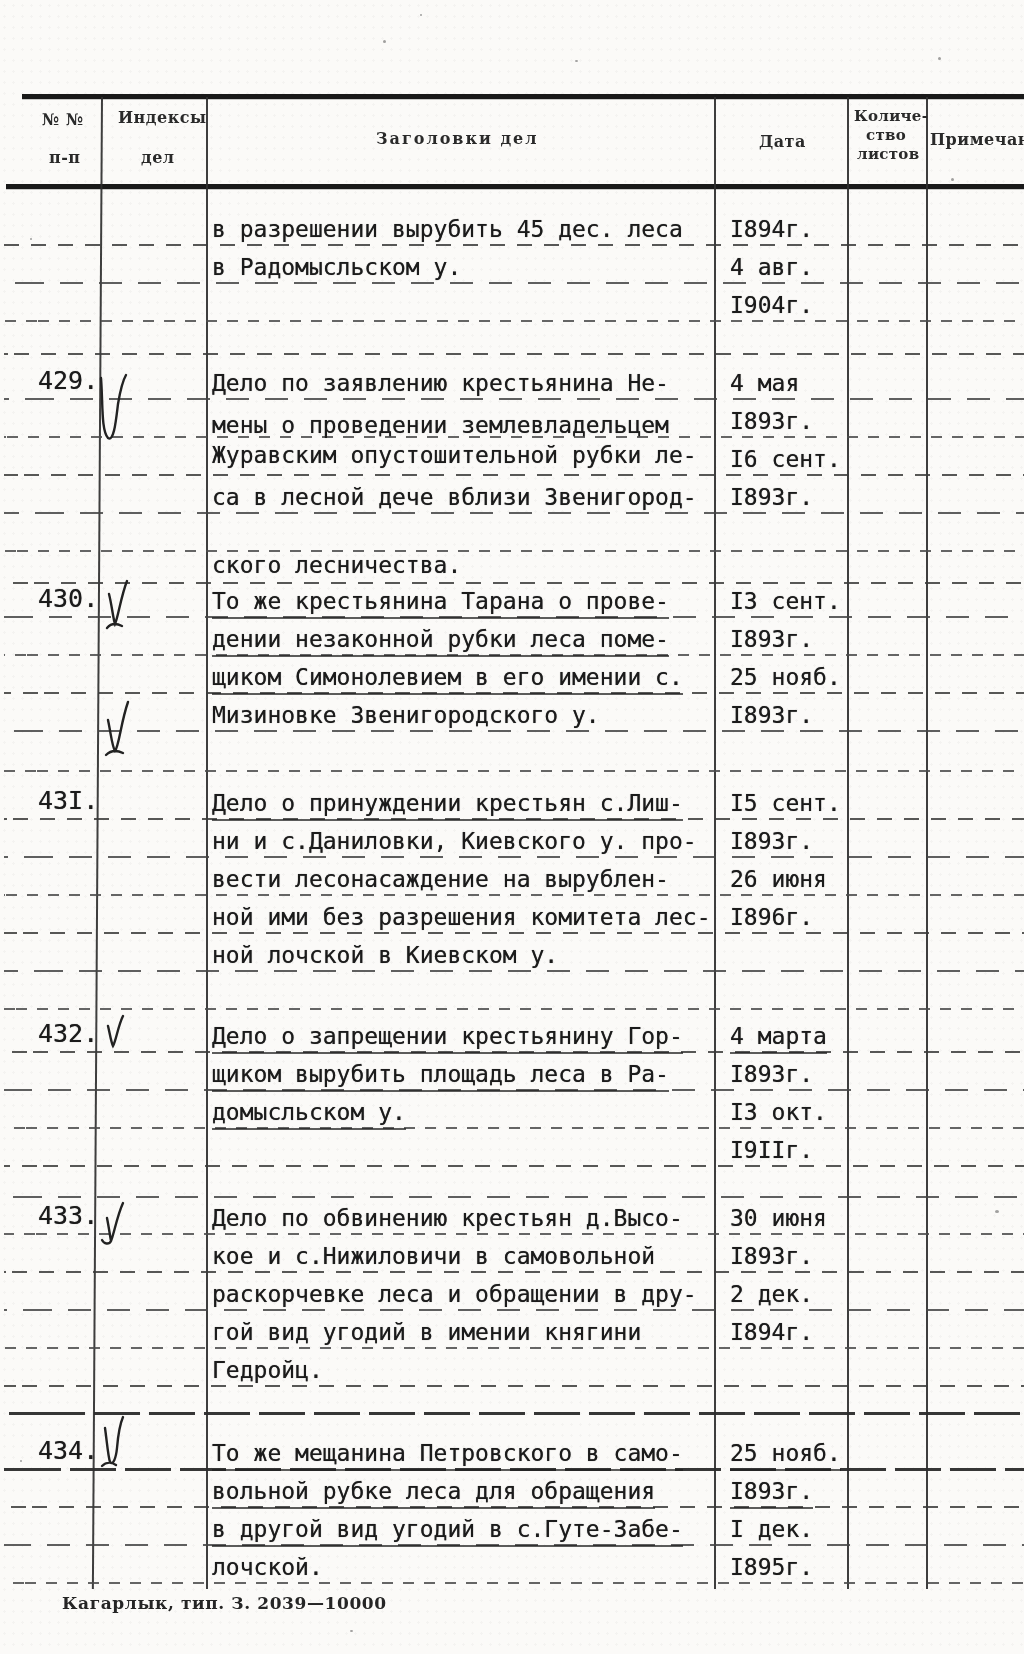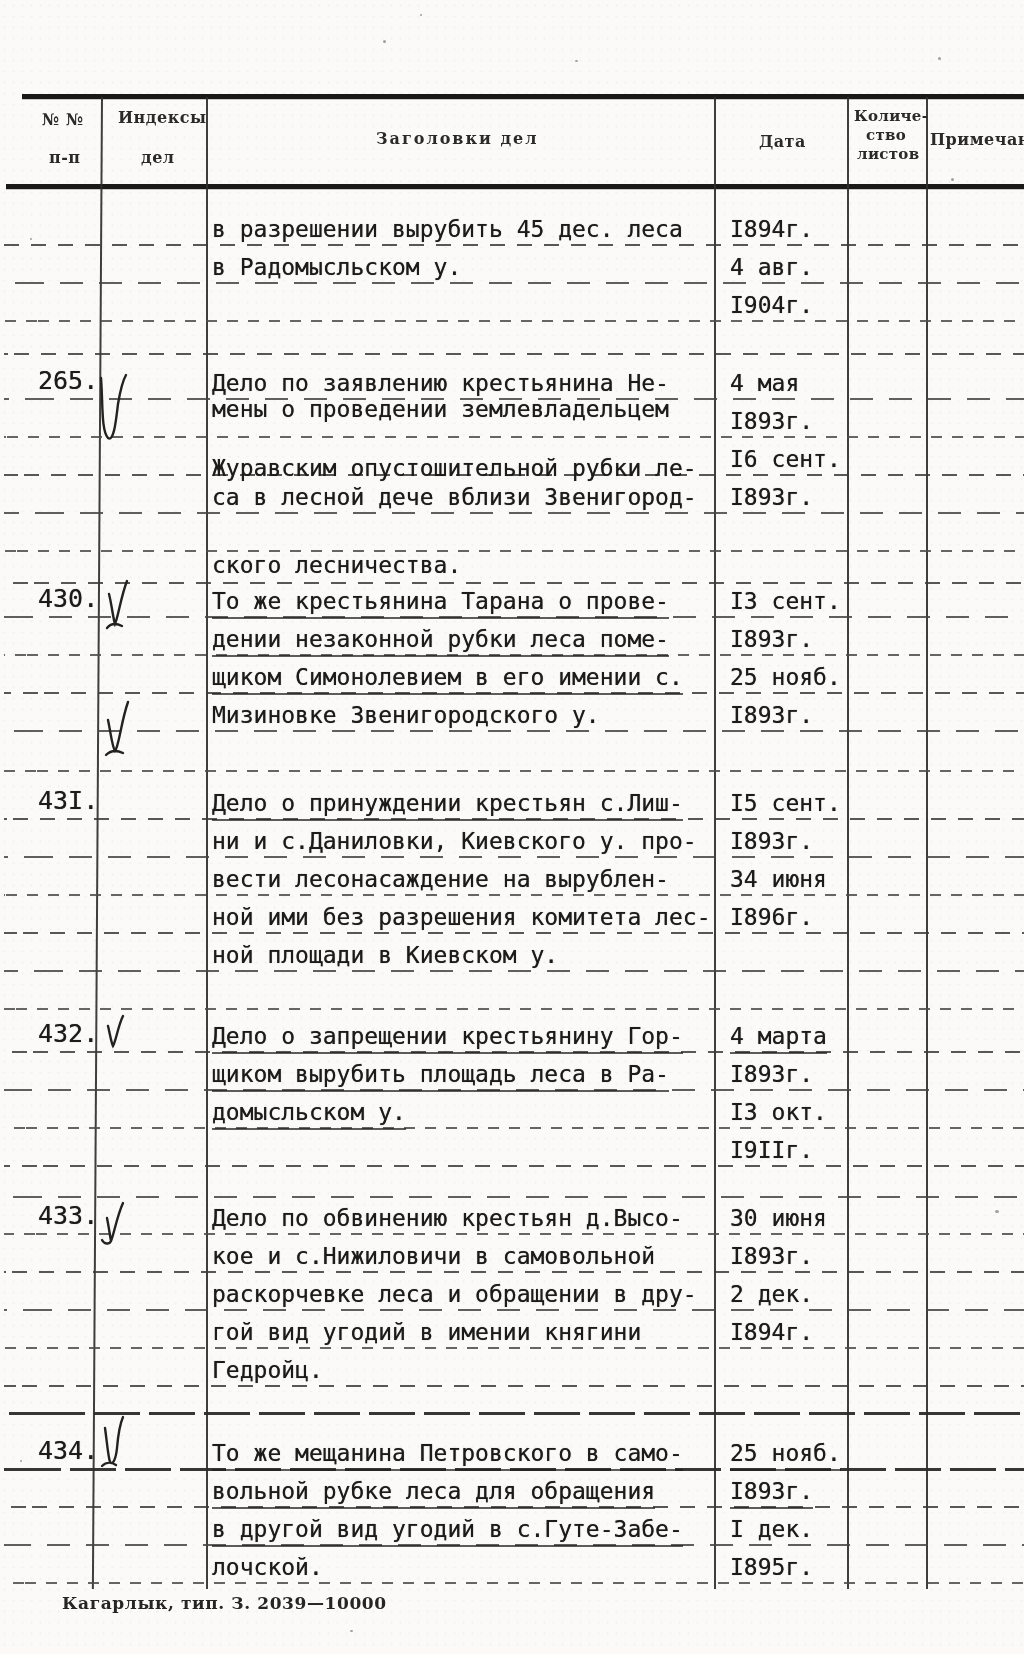--- a/index.html
+++ b/index.html
@@ -126,27 +126,27 @@
 
     <div>
       <span class="t title" style="top:216px">в разрешении вырубить 45 дес. леса</span>
       <span class="t title" style="top:254px">в Радомысльском у.</span>
       <span class="t date" style="top:216px">I894г.</span>
       <span class="t date" style="top:254px">4 авг.</span>
       <span class="t date" style="top:292px">I904г.</span>
     </div>
 
     <div>
-      <span class="t num" style="top:368px">265.</span>
+      <span class="t num" style="top:368px">429.</span>
       <svg class="check" style="left:95px;top:372px;width:34px;height:76px" viewBox="0 0 34 76">
         <path d="M6 6 C8 30 6 58 13 66 C19 70 21 48 23 32 C25 20 27 10 31 3"></path>
       </svg>
       <span class="t title" style="top:370px">Дело по заявлению крестьянина Не-</span>
-      <span class="t title" style="top:396px">мены о проведении землевладельцем</span>
-      <span class="t title" style="top:455px">Журавским опустошительной рубки ле-</span>
+      <span class="t title" style="top:412px">мены о проведении землевладельцем</span>
+      <span class="t title" style="top:442px">Журавским опустошительной рубки ле-</span>
       <span class="t title" style="top:484px">са в лесной дече вблизи Звенигород-</span>
       <span class="t title" style="top:552px">ского лесничества.</span>
       <span class="t date" style="top:370px">4 мая</span>
       <span class="t date" style="top:408px">I893г.</span>
       <span class="t date" style="top:446px">I6 сент.</span>
       <span class="t date" style="top:484px">I893г.</span>
     </div>
 
     <div>
       <span class="t num" style="top:586px">430.</span>
@@ -165,24 +165,24 @@
 
     <div>
       <span class="t num" style="top:788px">43I.</span>
       <svg class="check" style="left:102px;top:698px;width:30px;height:62px" viewBox="0 0 30 62">
         <path d="M6 22 C9 36 10 48 13 53 C17 48 19 24 26 4 M4 57 C10 51 17 53 21 55"></path>
       </svg>
       <span class="t title u" style="top:790px">Дело о принуждении крестьян с.Лиш-</span>
       <span class="t title" style="top:828px">ни и с.Даниловки, Киевского у. про-</span>
       <span class="t title" style="top:866px">вести лесонасаждение на вырублен-</span>
       <span class="t title" style="top:904px">ной ими без разрешения комитета лес-</span>
-      <span class="t title" style="top:942px">ной площади в Киевском у.</span>
+      <span class="t title" style="top:942px">ной лочской в Киевском у.</span>
       <span class="t date" style="top:790px">I5 сент.</span>
       <span class="t date" style="top:828px">I893г.</span>
-      <span class="t date" style="top:866px">34 июня</span>
+      <span class="t date" style="top:866px">26 июня</span>
       <span class="t date" style="top:904px">I896г.</span>
     </div>
 
     <div>
       <span class="t num" style="top:1021px">432.</span>
       <svg class="check" style="left:104px;top:1014px;width:22px;height:38px" viewBox="0 0 22 38">
         <path d="M4 12 C6 20 7 28 9 32 C12 27 14 12 19 2"></path>
       </svg>
       <span class="t title u" style="top:1023px">Дело о запрещении крестьянину Гор-</span>
       <span class="t title u" style="top:1061px">щиком вырубить площадь леса в Ра-</span>

